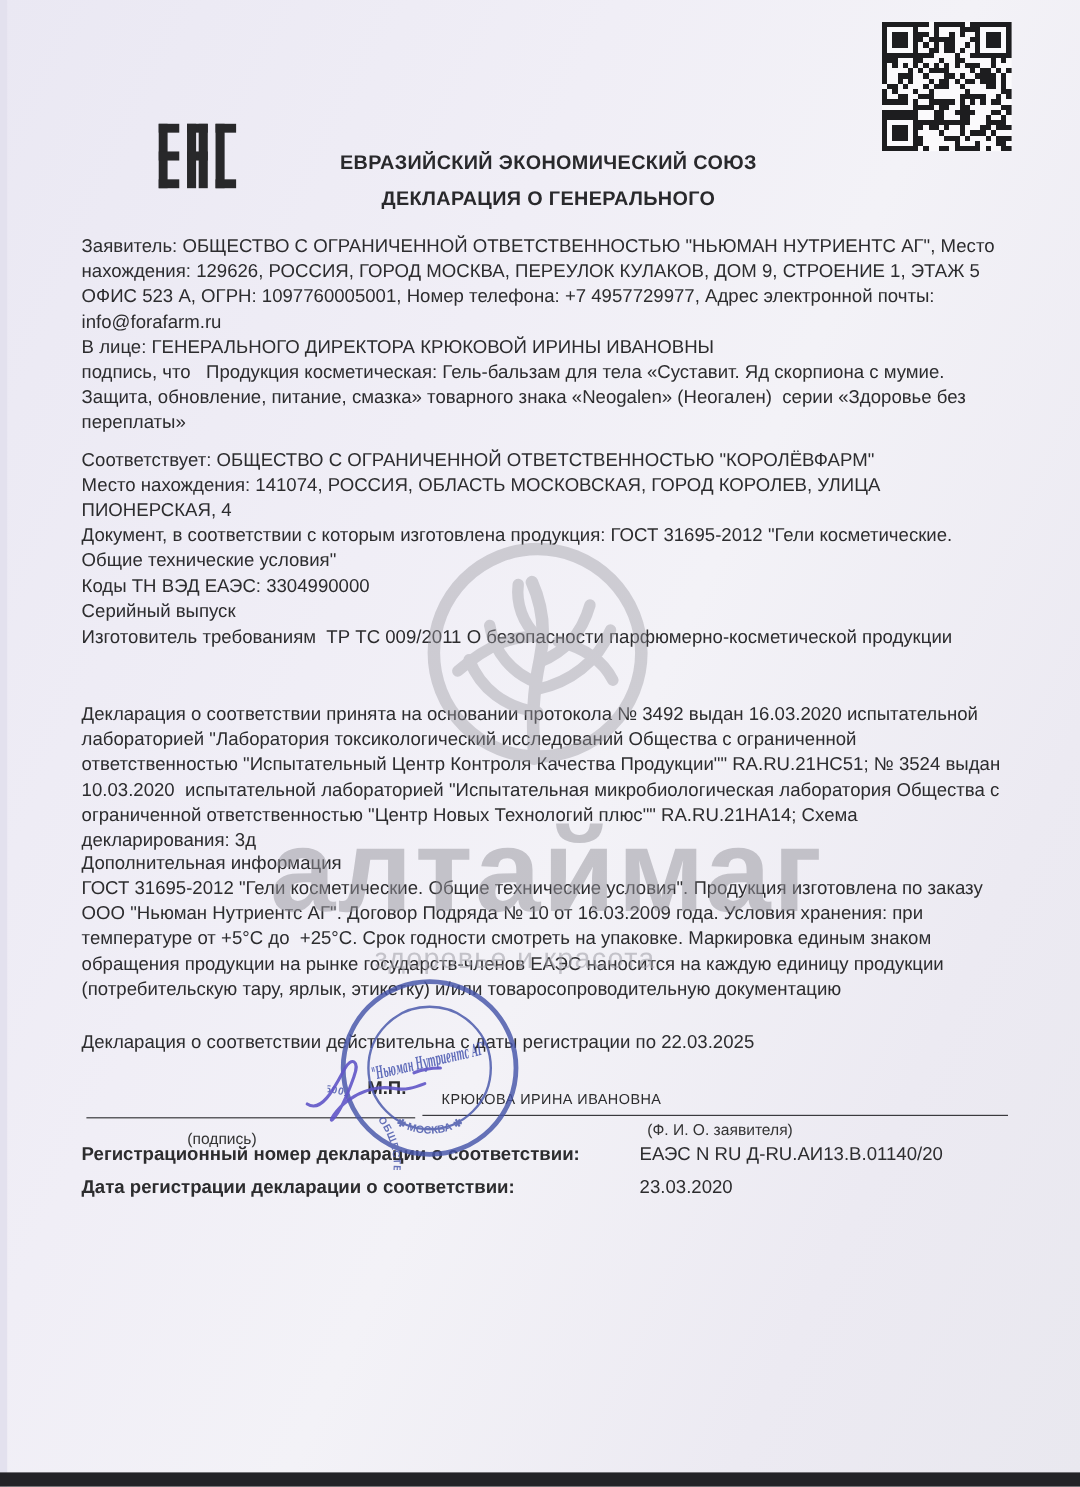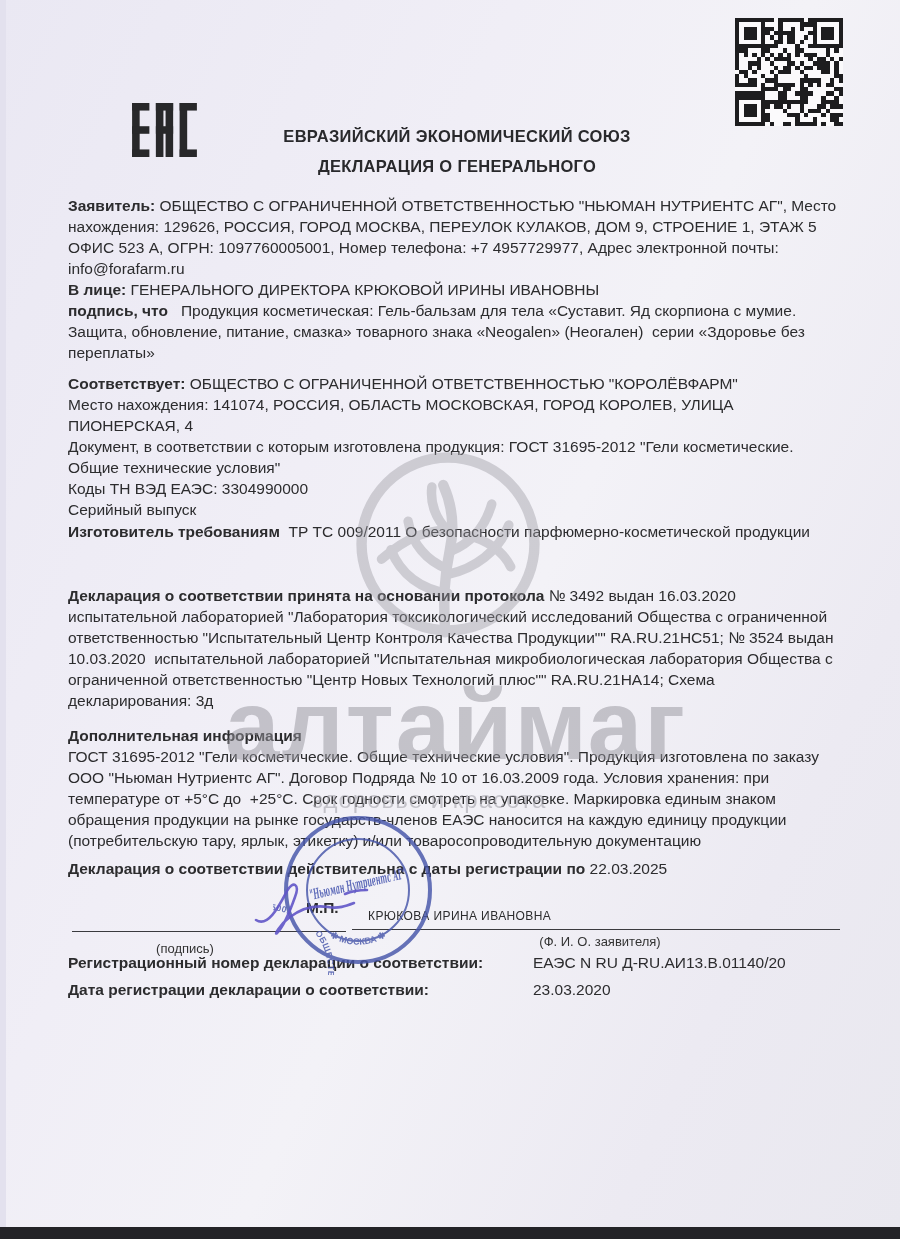--- a/index.html
+++ b/index.html
@@ -7,21 +7,21 @@
   body{
     width:900px;height:1239px;position:relative;overflow:hidden;
     background:linear-gradient(115deg,#eae8f3 0%,#f0eef6 35%,#f3f2f7 55%,#eceaf2 80%,#e9e8ef 100%);
     font-family:"Liberation Sans",sans-serif;color:#2c2c2e;
   }
   .abs{position:absolute;}
   [data-bind]{white-space:pre-wrap;}
   
   .title{left:14px;width:886px;text-align:center;font-weight:bold;font-size:16.5px;letter-spacing:.3px;color:#29292c;}
   .para{left:68px;width:770px;font-size:15.5px;line-height:21px;}
-  .para b{font-weight:bold;margin-top:16px;}
+  .para b{font-weight:normal;}
   .blk{display:block;}
   .cap{font-size:13px;color:#333;}
   .rule{height:0;border-top:1.6px solid #3a3a3e;}
   .regl{left:68px;font-size:15.5px;font-weight:bold;text-align:center;}
   .regv{left:533px;font-size:15.5px;}
   
   .eac{left:132px;top:103px;width:65px;height:54px;}
   
   .qr{left:735px;top:18px;width:108px;height:108px;background:#fbfafc;padding:0;}
   .qr svg{width:108px;height:108px;display:block;}

